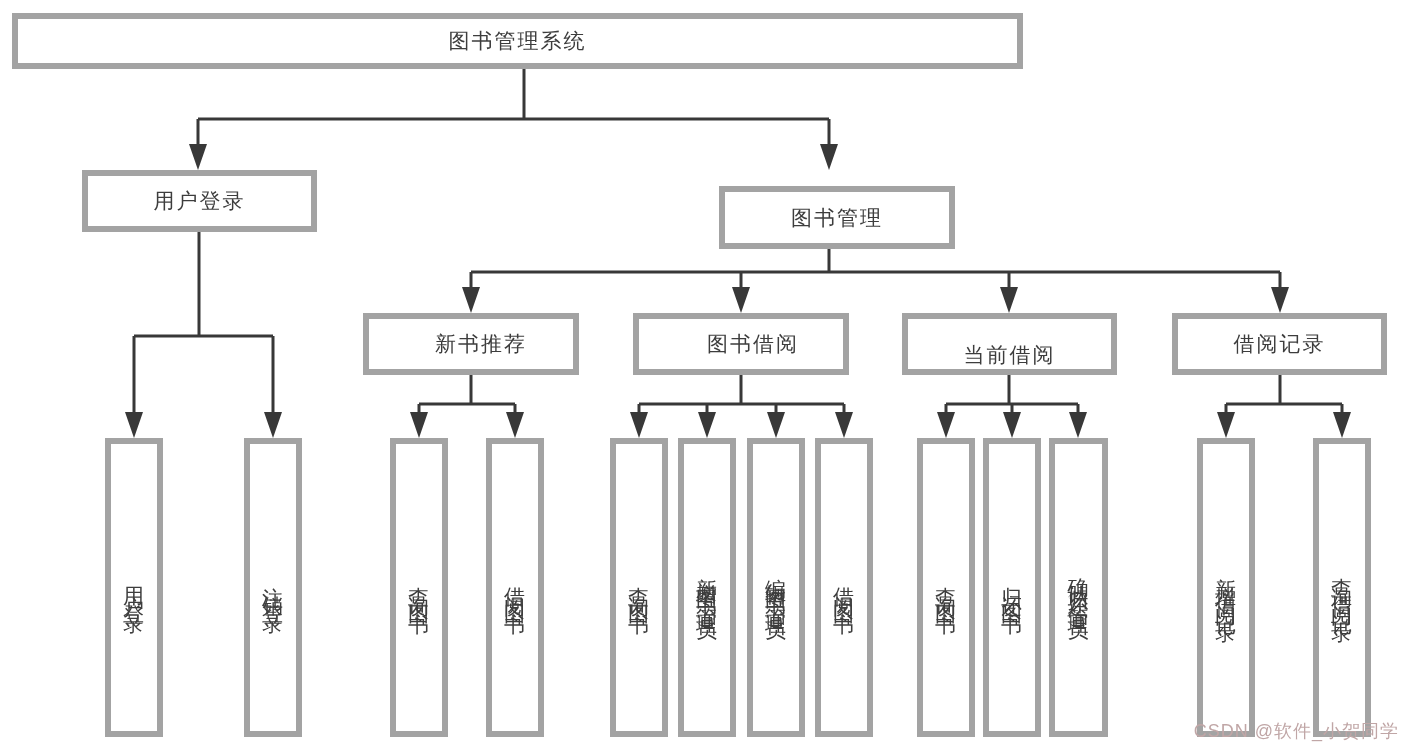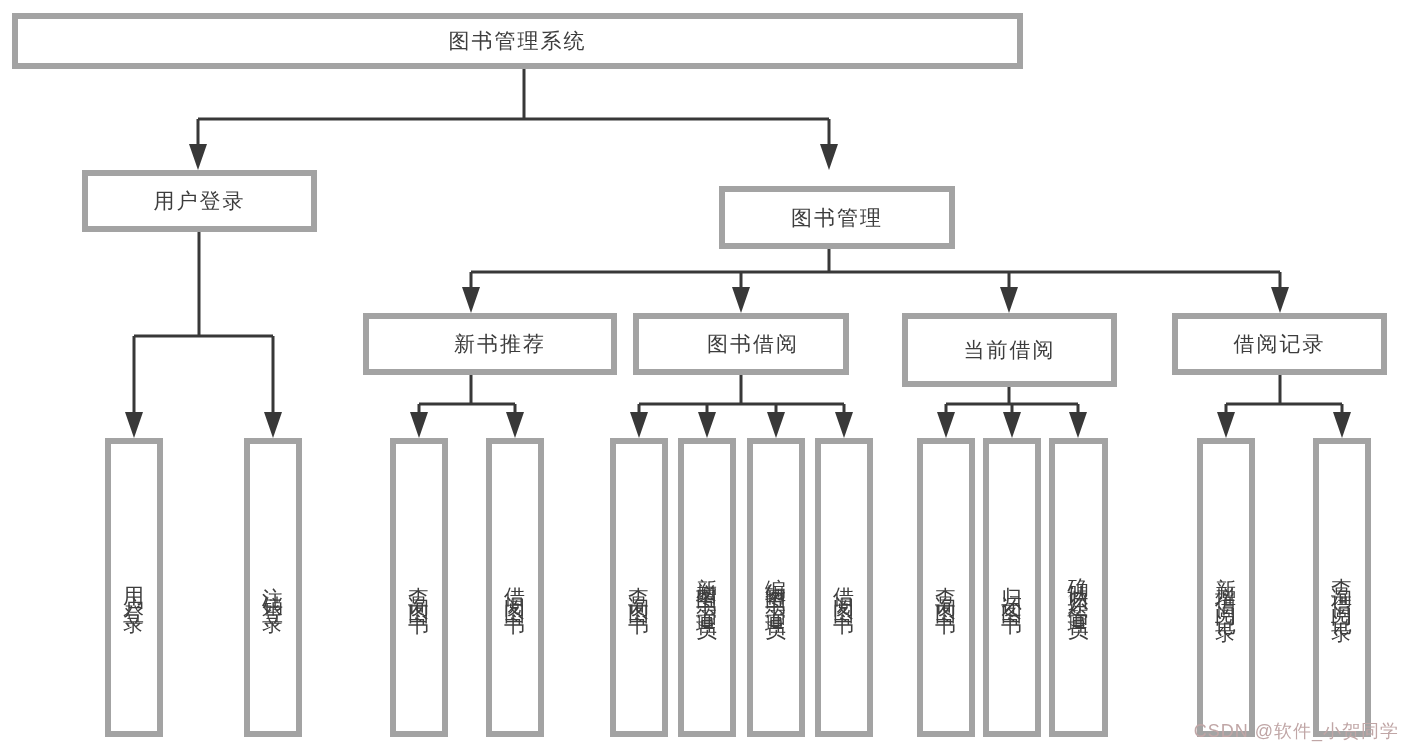--- a/index.html
+++ b/index.html
@@ -106,27 +106,27 @@
     <span>图书管理系统</span>
   </div>
 
   <div class="node hbox" style="left:82px; top:170px; width:235px; height:62px;">
     <span>用户登录</span>
   </div>
   <div class="node hbox" style="left:719px; top:170px; width:236px; height:63px;margin-top:16px;">
     <span>图书管理</span>
   </div>
 
-  <div class="node hbox" style="left:363px; top:313px; width:254px; height:62px;padding-left:20px;">
+  <div class="node hbox" style="left:363px; top:313px; width:216px; height:62px;padding-left:20px;">
     <span>新书推荐</span>
   </div>
   <div class="node hbox" style="left:633px; top:313px; width:216px; height:62px;padding-left:24px;">
     <span>图书借阅</span>
   </div>
-  <div class="node hbox" style="left:902px; top:313px; width:215px; height:74px;">
+  <div class="node hbox" style="left:902px; top:313px; width:215px; height:62px;align-items:flex-end;">
     <span>当前借阅</span>
   </div>
   <div class="node hbox" style="left:1172px; top:313px; width:215px; height:62px;">
     <span>借阅记录</span>
   </div>
 
   <div class="node vbox" style="left:105px; top:438px; width:58px; height:299px;">
     <span class="vtext">用户登录</span>
   </div>
   <div class="node vbox" style="left:244px; top:438px; width:58px; height:299px;">

